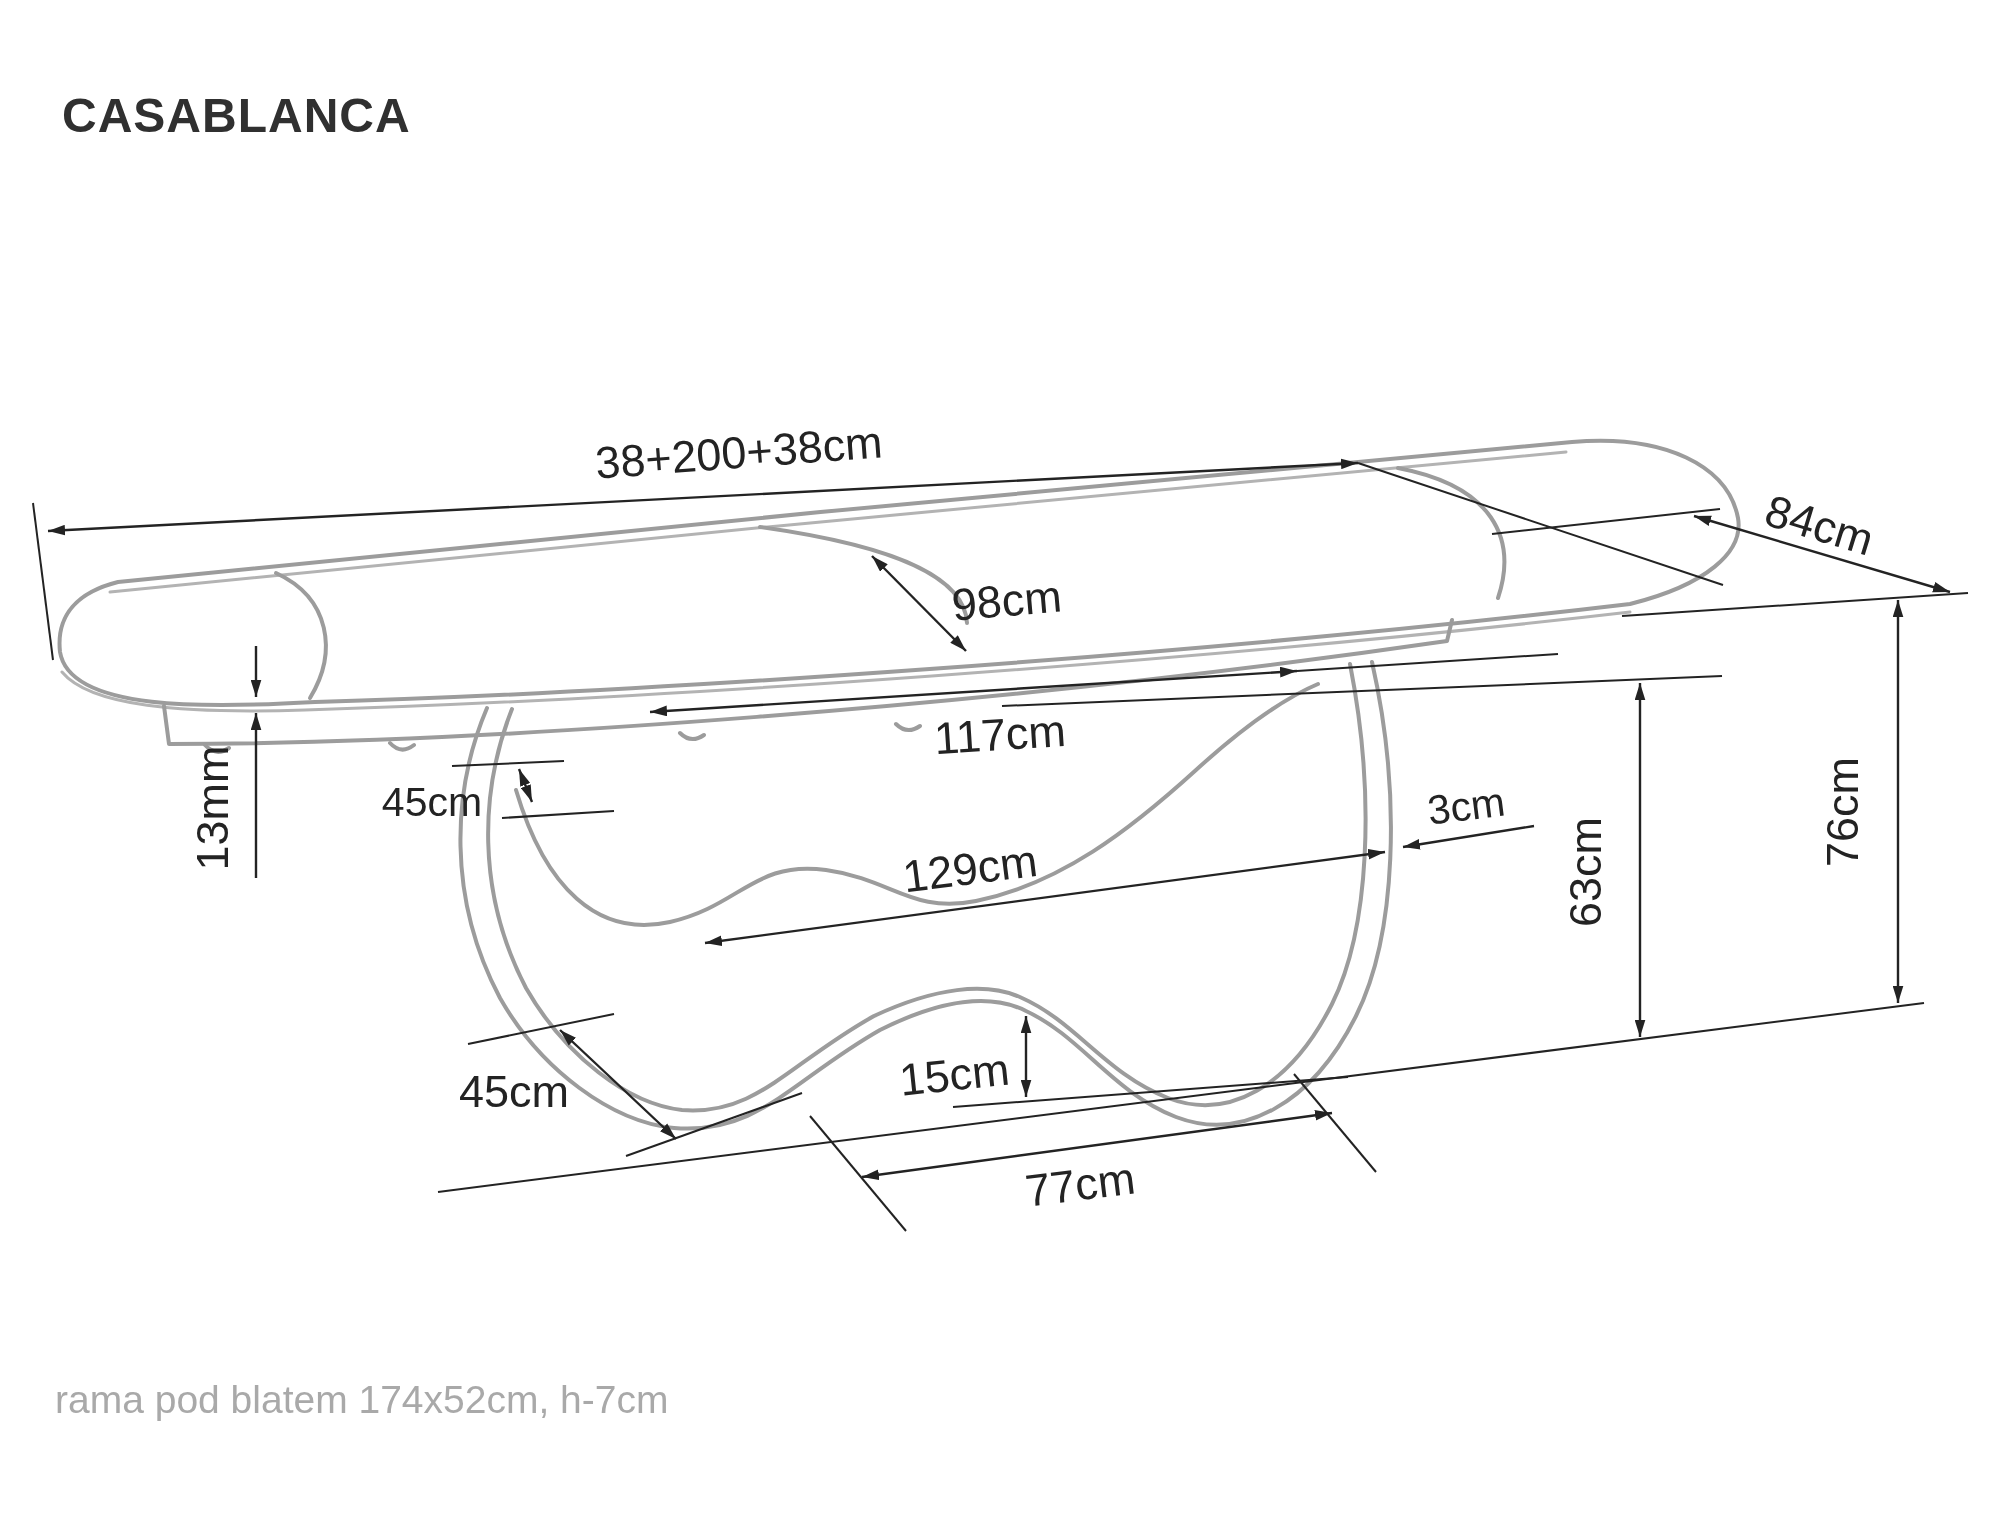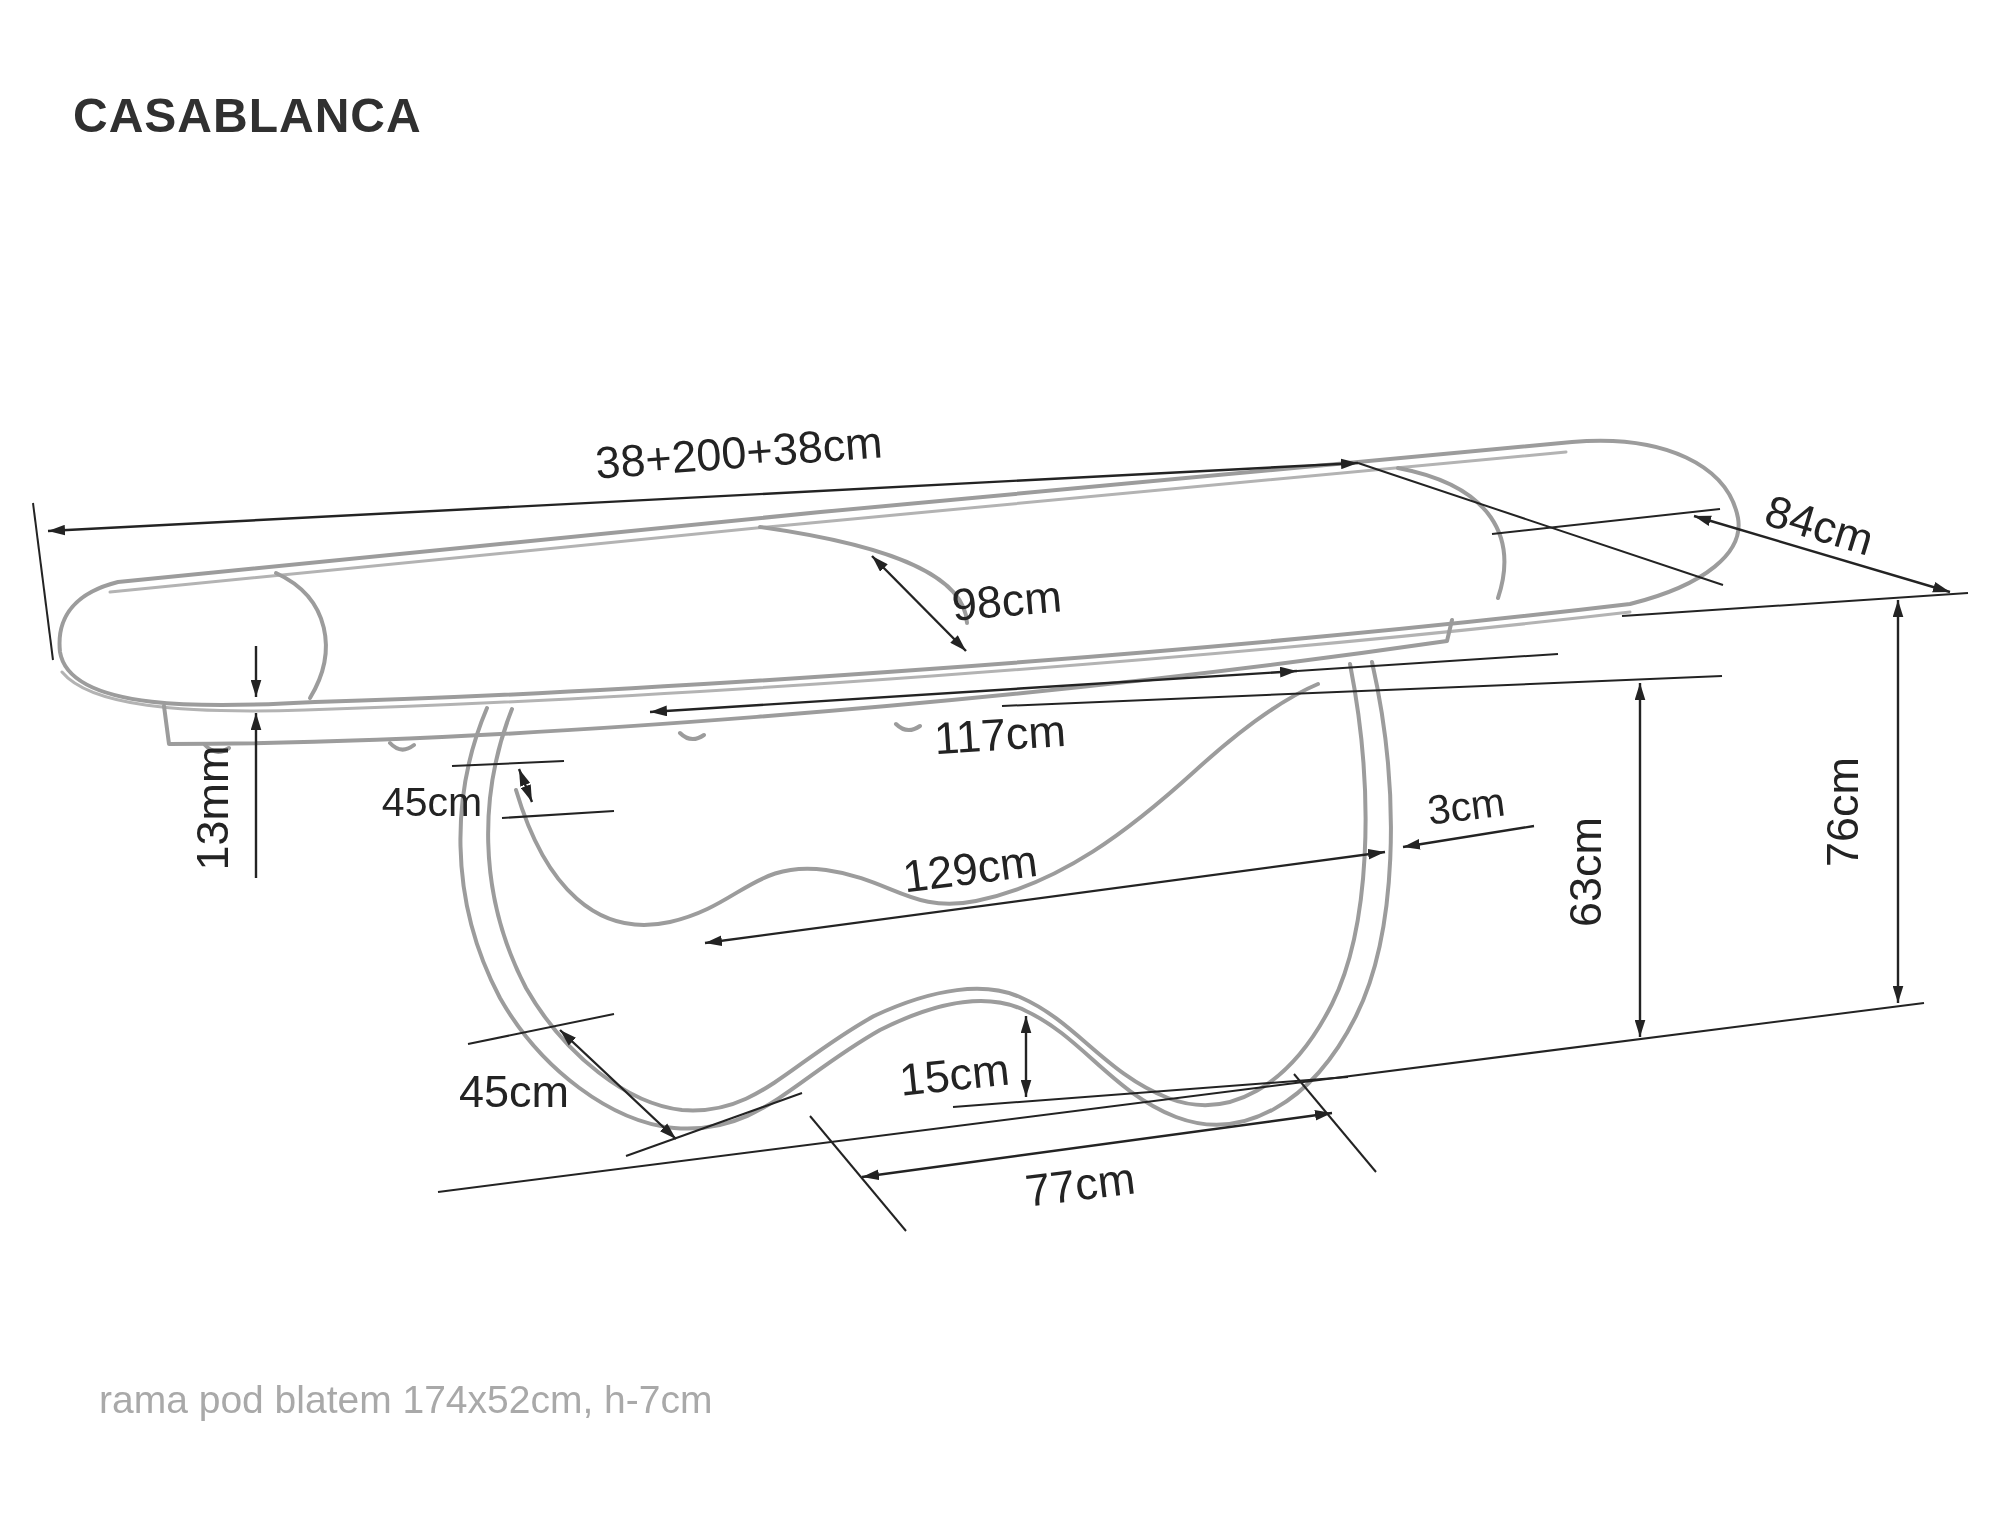--- a/index.html
+++ b/index.html
@@ -9,25 +9,25 @@
     --title:#303030;
     --footnote:#a9a9a9;
     --background:#ffffff;
   }
   html,body{margin:0;padding:0;background:var(--background);}
   .stage{
     position:relative;width:2000px;height:1530px;background:var(--background);
     font-family:"Liberation Sans","DejaVu Sans",sans-serif;overflow:hidden;
   }
   .page-title{
-    position:absolute;left:73px;top:88px;font-size:48px;font-weight:600;
+    position:absolute;left:62px;top:88px;font-size:48px;font-weight:600;
     letter-spacing:1px;color:var(--title);
   }
   .footnote{
-    position:absolute;left:55px;top:1378px;font-size:39px;color:var(--footnote);margin-left:44px;
+    position:absolute;left:55px;top:1378px;font-size:39px;color:var(--footnote);
   }
   svg{position:absolute;left:0;top:0;}
   .tbl{stroke:var(--drawing);stroke-width:4;fill:none;stroke-linecap:round;stroke-linejoin:round;}
   .tbl-light{stroke:var(--drawing-light);stroke-width:3;fill:none;stroke-linecap:round;}
   .dim{stroke:var(--dimension);stroke-width:2.4;fill:none;}
   .dim-thin{stroke:var(--dimension);stroke-width:2;fill:none;}
   .arr-head{fill:var(--dimension);}
   text.dim-label{fill:var(--dimension);font-size:45px;font-family:"Liberation Sans","DejaVu Sans",sans-serif;}
   text.dim-label.small{font-size:41px;}
 </style>

